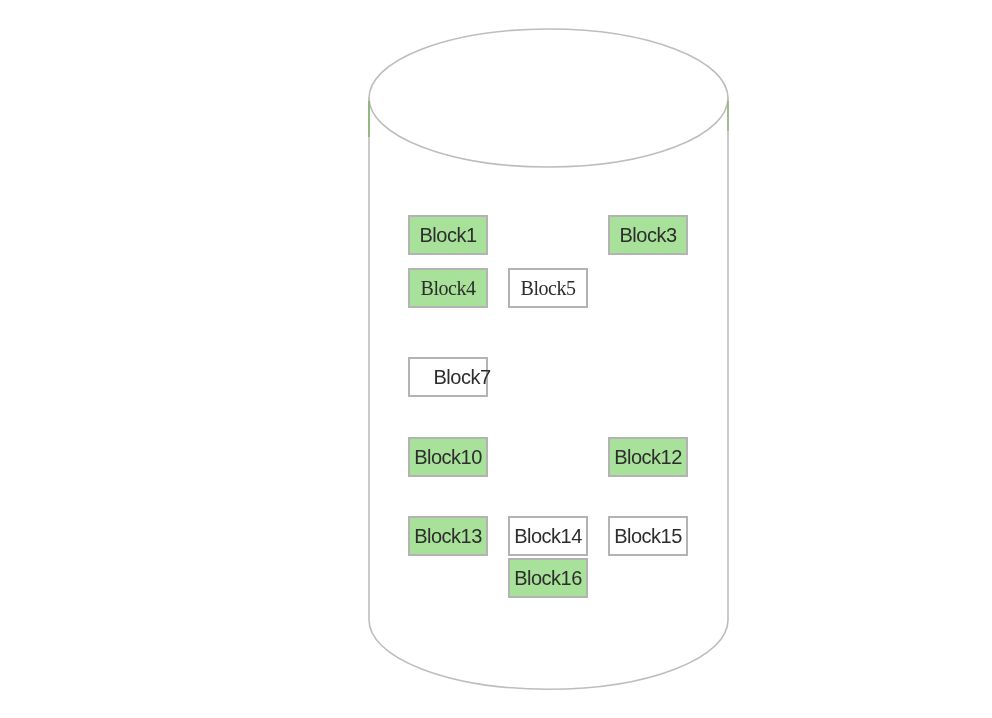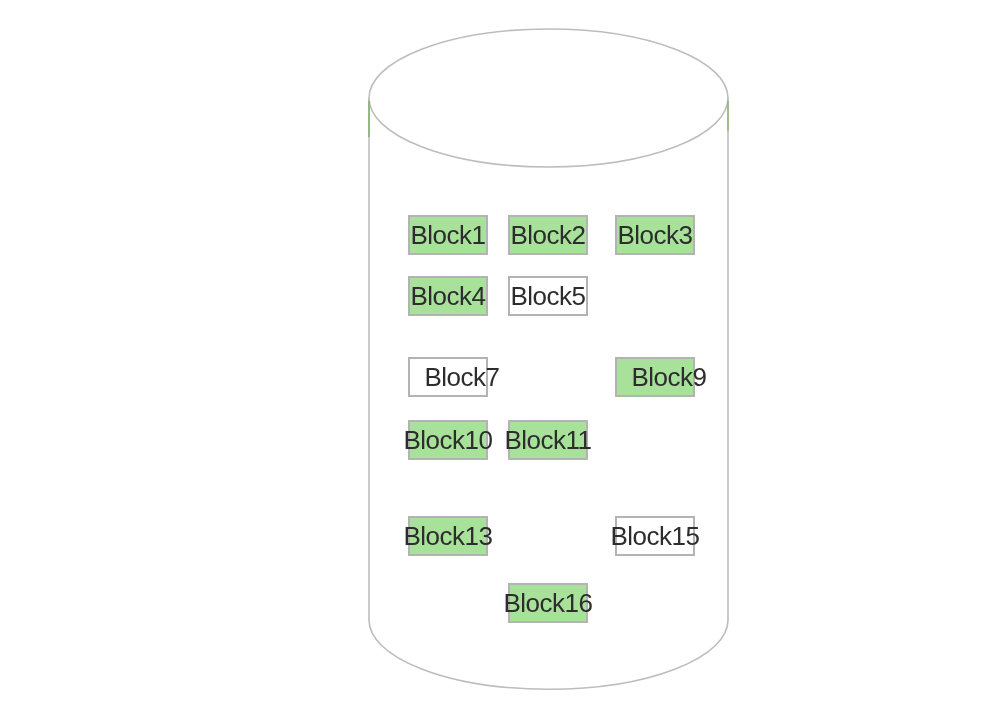--- a/index.html
+++ b/index.html
@@ -19,57 +19,56 @@
     overflow:hidden;
   }
   .stage{position:absolute;inset:0;}
   .cylinder-svg{position:absolute;left:367px;top:27px;}
   .block{
     position:absolute;
     width:80px;height:40px;
     background:var(--block-empty);
     border:2px solid var(--block-border);
     display:flex;align-items:center;justify-content:center;
-    font-size:26px;
+    font-size:20px;
     letter-spacing:-0.5px;
     color:var(--block-text);
     white-space:nowrap;
     overflow:visible;
     line-height:1;
   }
   .block.filled{background:var(--block-fill);}
-  .c1{left:408px;} .c2{left:508px;} .c3{left:608px;margin-left:7px;}
-  .r1{top:215px;} .r2{top:276px;} .r3{top:357px;padding-left:28px;}
-  .r4{top:420px;} .r5{top:516px;} .r6{top:583px;}
+  .c1{left:408px;} .c2{left:508px;} .c3{left:608px;}
+  .r1{top:215px;} .r2{top:268px;font-family:Liberation Serif, serif;} .r3{top:357px;padding-left:28px;}
+  .r4{top:437px;} .r5{top:516px;} .r6{top:558px;}
 </style>
 </head>
 <body>
 
 <div class="stage">
 
   <svg class="cylinder-svg" width="364" height="665" viewBox="0 0 364 665">
 
     <path d="M 2,71 L 2,593 A 179,69 0 0 0 361,593 L 361,71" fill="none" stroke="var(--cyl-stroke)" stroke-width="1.6"></path>
 
     <ellipse cx="181.5" cy="71" rx="179.5" ry="69" fill="none" stroke="var(--cyl-stroke)" stroke-width="1.6"></ellipse>
 
     <line x1="2" y1="74" x2="2" y2="110" stroke="#82b366" stroke-width="2" opacity="0.75"></line>
     <line x1="361" y1="74" x2="361" y2="104" stroke="#82b366" stroke-width="2" opacity="0.6"></line>
   </svg>
 
   <div class="block r1 c1 filled">Block1</div>
-  <div class="block r1 c2 filled">Block2</div>
   <div class="block r1 c3 filled">Block3</div>
 
   <div class="block r2 c1 filled">Block4</div>
   <div class="block r2 c2">Block5</div>
 
   <div class="block r3 c1">Block7</div>
-  <div class="block r3 c3 filled">Block9</div>
 
   <div class="block r4 c1 filled">Block10</div>
-  <div class="block r4 c2 filled">Block11</div>
+  <div class="block r4 c3 filled">Block12</div>
 
   <div class="block r5 c1 filled">Block13</div>
+  <div class="block r5 c2">Block14</div>
   <div class="block r5 c3">Block15</div>
 
   <div class="block r6 c2 filled">Block16</div>
 </div>
 
 </body></html>

